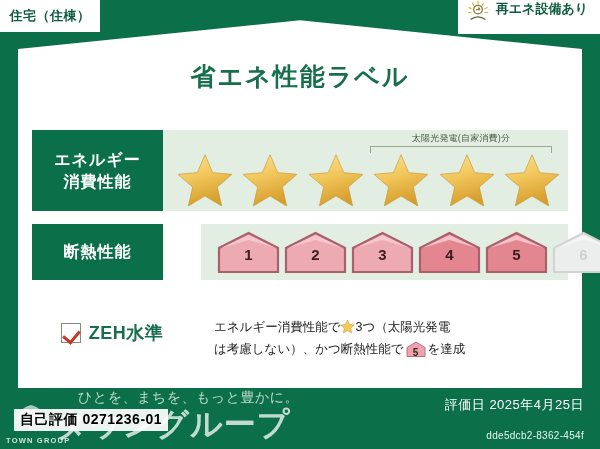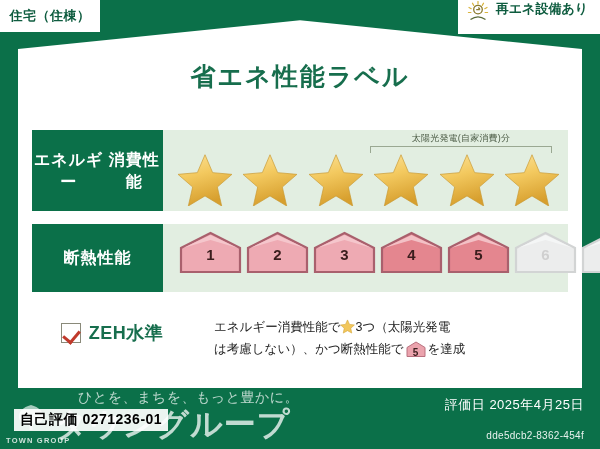--- a/index.html
+++ b/index.html
@@ -57,33 +57,33 @@
 
   
   .row {
     position: absolute; left: 32px; width: 536px;
     display: flex;
   }
   .row-label {
     width: 131px; flex: 0 0 131px;
     background: #0b7049;
     color: #ffffff; font-weight: bold; font-size: 16px;
-    display: flex; flex-direction: row;
+    display: flex; flex-direction: column;
     align-items: center; justify-content: center;
     line-height: 1.35; letter-spacing: 1px;
     text-align: center;
   }
   .row-body {
     flex: 1 1 auto;
     background: #e2eee1;
     position: relative;
   }
 
   #row-energy { top: 130px; height: 81px; }
-  #row-insul  { top: 224px; height: 68px; }
+  #row-insul  { top: 224px; height: 56px; gap: 38px; }
 
   
   #stars {
     position: absolute; left: 14px; right: 8px; bottom: 4px;
     height: 56px;
     display: flex; align-items: center; justify-content: space-between;
   }
   .star { width: 56px; height: 53px; display:block; }
 
   

